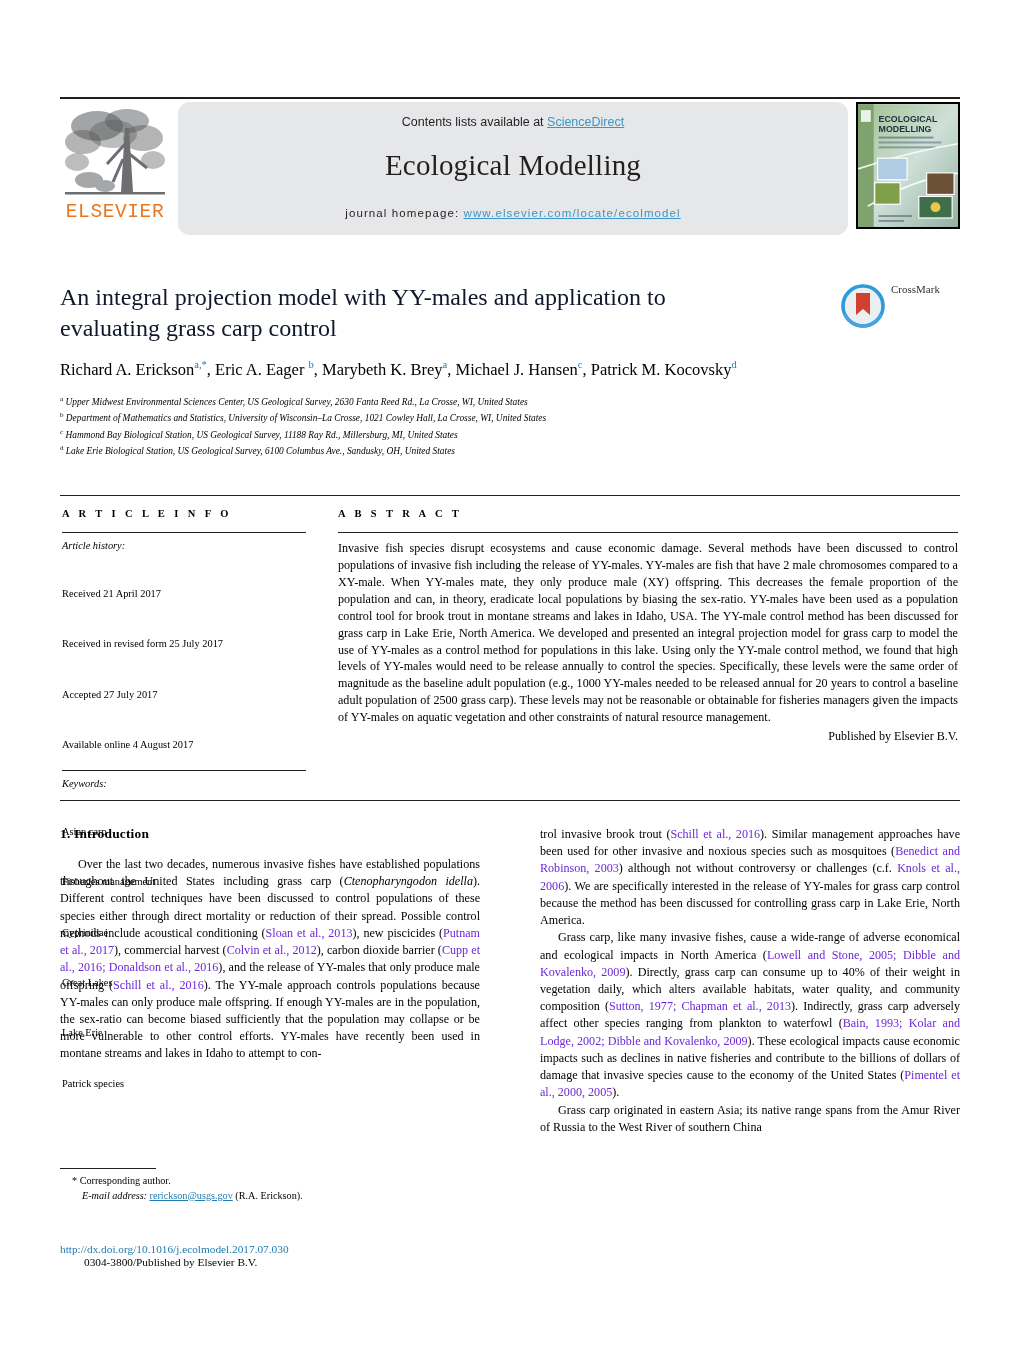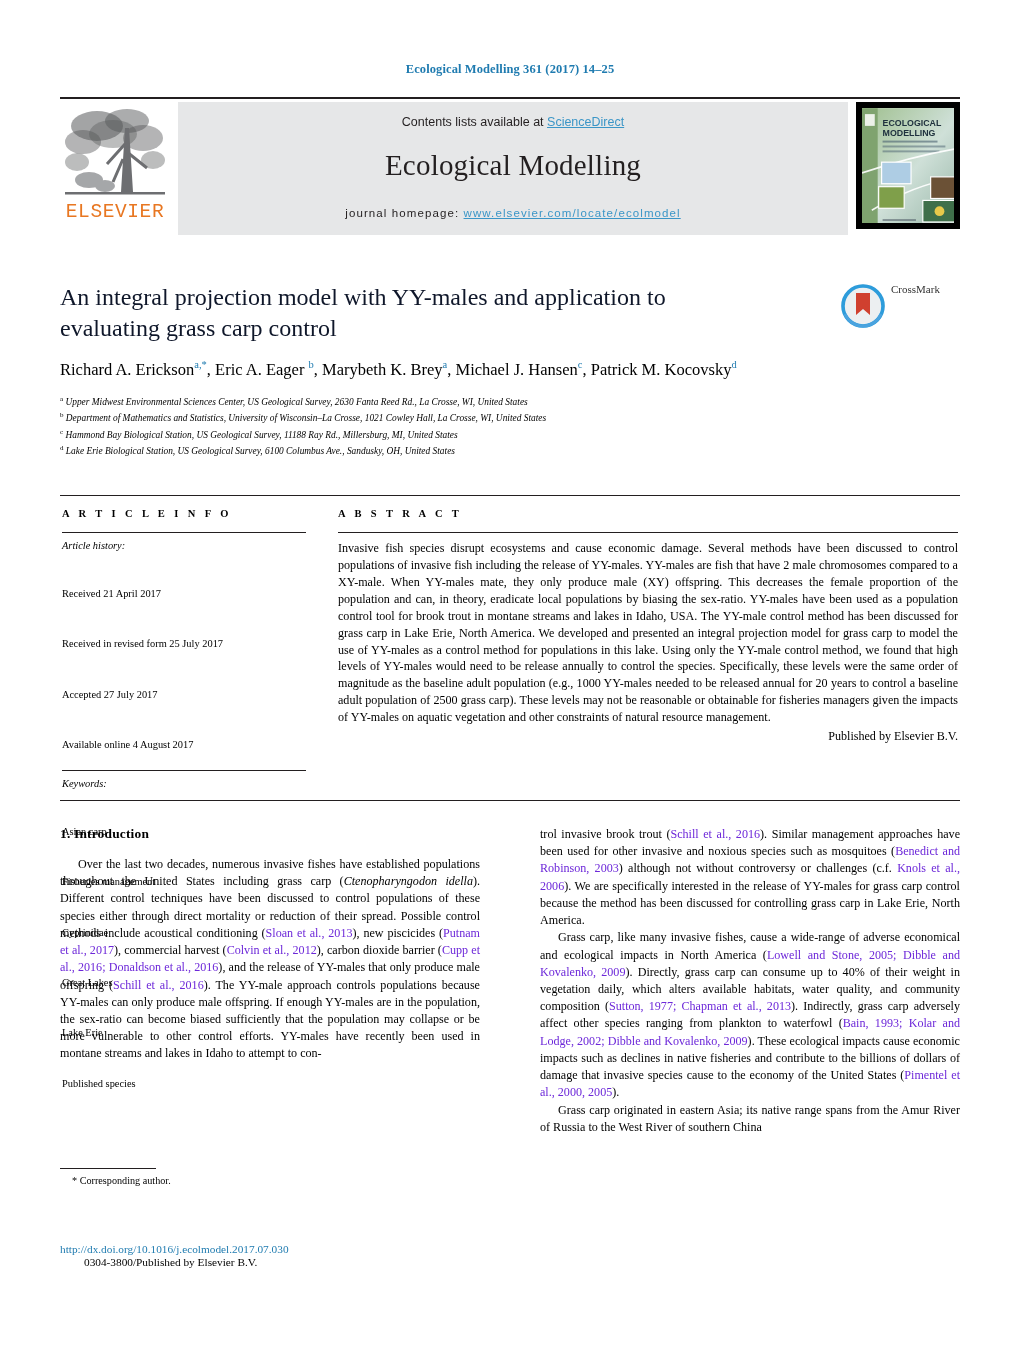--- a/index.html
+++ b/index.html
@@ -76,20 +76,21 @@
   .journal-band {
     flex: 1 1 auto;
     background: #e6e7e8;
     margin: 0 8px 0 8px;
     display: flex;
     flex-direction: column;
     justify-content: flex-start;
     align-items: center;
     padding-top: 13px;
     box-sizing: border-box;
+    border-radius: 12px;
   }
   .contents-line {
     font-family: "Liberation Sans", sans-serif;
     font-size: 12.5px;
     color: #231f20;
   }
   .contents-line .sd {
     color: #3b96c7;
   }
   .journal-title {
@@ -107,21 +108,21 @@
     letter-spacing: 1.1px;
   }
   .homepage-line .url {
     color: #3b96c7;
     letter-spacing: 1.1px;
   }
   .cover-thumb {
     width: 104px;
     flex: 0 0 104px;
     height: 127px;
-    border: 6px solid #000000;
+    border: 2px solid #000000;
     box-sizing: border-box;
     position: relative;
     overflow: hidden;
     background: #d9e4d4;
   }
 
   
   .title-block {
     position: absolute;
     top: 282px;
@@ -325,21 +326,20 @@
     color: #000;
     margin-top: 1px;
     padding-left: 24px;
   }
 </style>
 </head>
 <body>
 
 <div class="page">
 
-  <div class="running-head">Ecological Modelling 361 (2017) 14–25</div>
 
   <div class="masthead">
     <div class="masthead-inner">
 
       <div class="elsevier-logo">
         <div class="tree-box">
           <svg viewBox="0 0 104 98" width="104" height="98" aria-hidden="true">
             <rect x="0" y="0" width="104" height="98" fill="#ffffff"></rect>
             <g fill="#58595b">
               <ellipse cx="34" cy="22" rx="26" ry="15" opacity="0.55"></ellipse>
@@ -439,21 +439,21 @@
     <div class="info-line">Accepted 27 July 2017</div>
     <div class="info-line">Available online 4 August 2017</div>
     <div class="info-gap"></div>
     <div class="thin-rule"></div>
     <div class="info-sub">Keywords:</div>
     <div class="info-line">Asian carp</div>
     <div class="info-line">Fisheries management</div>
     <div class="info-line">Cyprinidae</div>
     <div class="info-line">Great Lakes</div>
     <div class="info-line">Lake Erie</div>
-    <div class="info-line">Published species</div>
+    <div class="info-line">Patrick species</div>
   </div>
 
   <div class="abstract-col">
     <div class="sec-head">A B S T R A C T</div>
     <div class="thin-rule"></div>
     <div class="abstract-body">Invasive fish species disrupt ecosystems and cause economic damage. Several methods have been discussed to control populations of invasive fish including the release of YY-males. YY-males are fish that have 2 male chromosomes compared to a XY-male. When YY-males mate, they only produce male (XY) offspring. This decreases the female proportion of the population and can, in theory, eradicate local populations by biasing the sex-ratio. YY-males have been used as a population control tool for brook trout in montane streams and lakes in Idaho, USA. The YY-male control method has been discussed for grass carp in Lake Erie, North America. We developed and presented an integral projection model for grass carp to model the use of YY-males as a control method for populations in this lake. Using only the YY-male control method, we found that high levels of YY-males would need to be release annually to control the species. Specifically, these levels were the same order of magnitude as the baseline adult population (e.g., 1000 YY-males needed to be released annual for 20 years to control a baseline adult population of 2500 grass carp). These levels may not be reasonable or obtainable for fisheries managers given the impacts of YY-males on aquatic vegetation and other constraints of natural resource management.</div>
     <div class="published-by">Published by Elsevier B.V.</div>
   </div>
 
   <div class="rule-bottom"></div>
@@ -469,20 +469,25 @@
       <p class="para">Grass carp originated in eastern Asia; its native range spans from the Amur River of Russia to the West River of southern China</p>
     </div>
   </div>
 
   <div class="footnote">
     <div class="fn-rule"></div>
     <div class="fn-line fn-indent">
       <span>*</span>
       <span>Corresponding author.</span>
     </div>
+    <div class="fn-line fn-indent" style="padding-left:22px">
+      <span class="em-label">E-mail address:</span>
+      <a class="mail" href="#">rerickson@usgs.gov</a>
+      <span>(R.A. Erickson).</span>
+    </div>
   </div>
 
   <div class="doi-block">
     <a class="doi-link" href="#">http://dx.doi.org/10.1016/j.ecolmodel.2017.07.030</a>
     <div class="issn-line">0304-3800/Published by Elsevier B.V.</div>
   </div>
 
 </div>
 
 </body></html>

